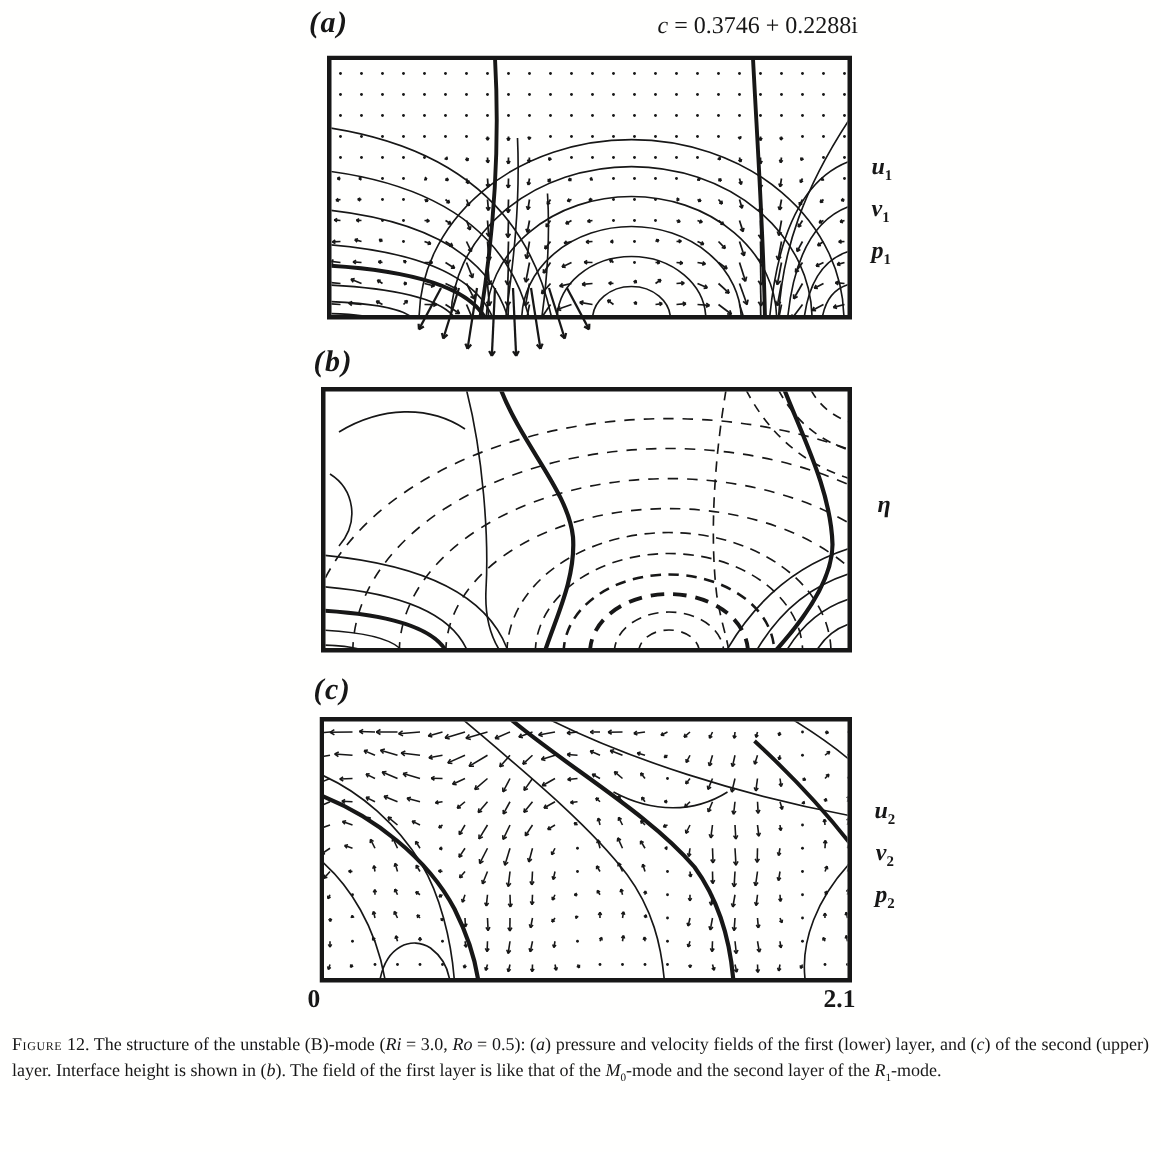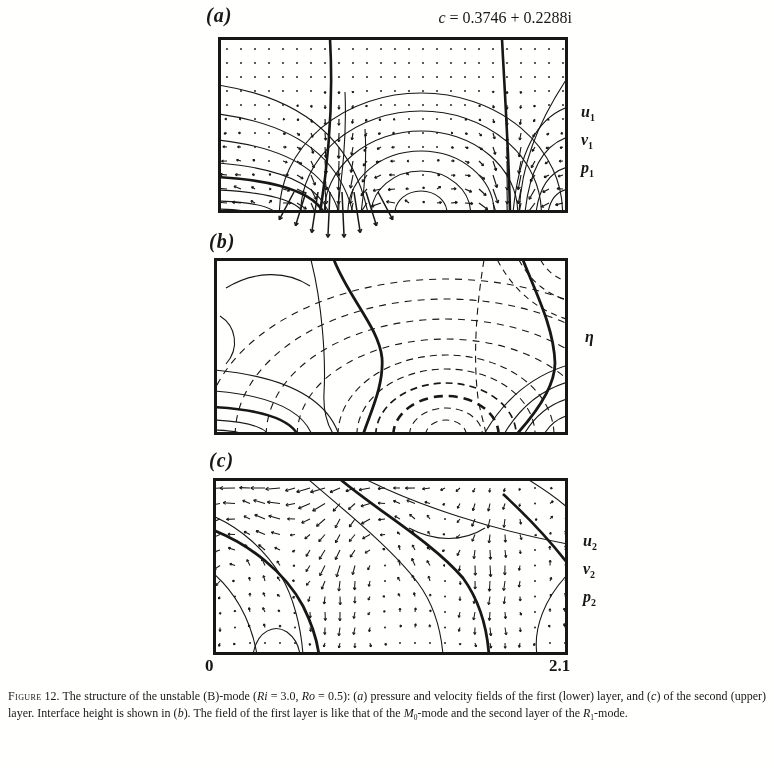--- a/index.html
+++ b/index.html
@@ -1526,21 +1526,21 @@
         <line x1="352" y1="134" x2="351.1026560810189" y2="130.12447678596462" stroke="#171717" stroke-width="1.05"></line>
         <line x1="351.1026560810189" y1="130.12447678596462" x2="352.5893607499934" y2="131.66037471374227" stroke="#171717" stroke-width="1.05"></line>
         <line x1="351.1026560810189" y1="130.12447678596462" x2="350.44230582872746" y2="132.15750673203053" stroke="#171717" stroke-width="1.05"></line>
         <line x1="352" y1="149.5" x2="351.15283032416727" y2="145.70064540286617" stroke="#171717" stroke-width="1.05"></line>
         <line x1="351.15283032416727" y1="145.70064540286617" x2="352.6205003084878" y2="147.24179690571987" stroke="#171717" stroke-width="1.05"></line>
         <line x1="351.15283032416727" y1="145.70064540286617" x2="350.47892070942237" y2="147.71932045566146" stroke="#171717" stroke-width="1.05"></line>
         <circle cx="352" cy="165" r="0.95" fill="#171717"></circle>
       </g>
       <rect x="1.5" y="1.5" width="352" height="174" fill="none" stroke="#171717" stroke-width="3"></rect>
     </svg>
-  <div class="abs" style="left:583px;top:532px;">
+  <div class="abs" style="left:583px;top:532px;text-align:center;">
     <div class="fieldlabel"><span class="it">u</span><sub>2</sub></div>
     <div class="fieldlabel"><span class="it">v</span><sub>2</sub></div>
     <div class="fieldlabel"><span class="it">p</span><sub>2</sub></div>
   </div>
   <div class="abs axislabel" style="left:205px;top:656px;">0</div>
   <div class="abs axislabel" style="left:549px;top:656px;font-family:Liberation Serif, serif;">2.1</div>
 
   <p class="abs caption" style="left:8px;top:688px;width:758px;"><span class="sc">Figure</span><span> 12. </span><span>The structure of the unstable (B)-mode (</span><span class="it">Ri</span><span> = 3.0, </span><span class="it">Ro</span><span> = 0.5): (</span><span class="it">a</span><span>) pressure and velocity fields of the first (lower) layer, and (</span><span class="it">c</span><span>) of the second (upper) layer. Interface height is shown in (</span><span class="it">b</span><span>). The field of the first layer is like that of the </span><span class="it">M</span><sub>0</sub><span>-mode and the second layer of the </span><span class="it">R</span><sub>1</sub><span>-mode.</span></p>
 
 </div>

